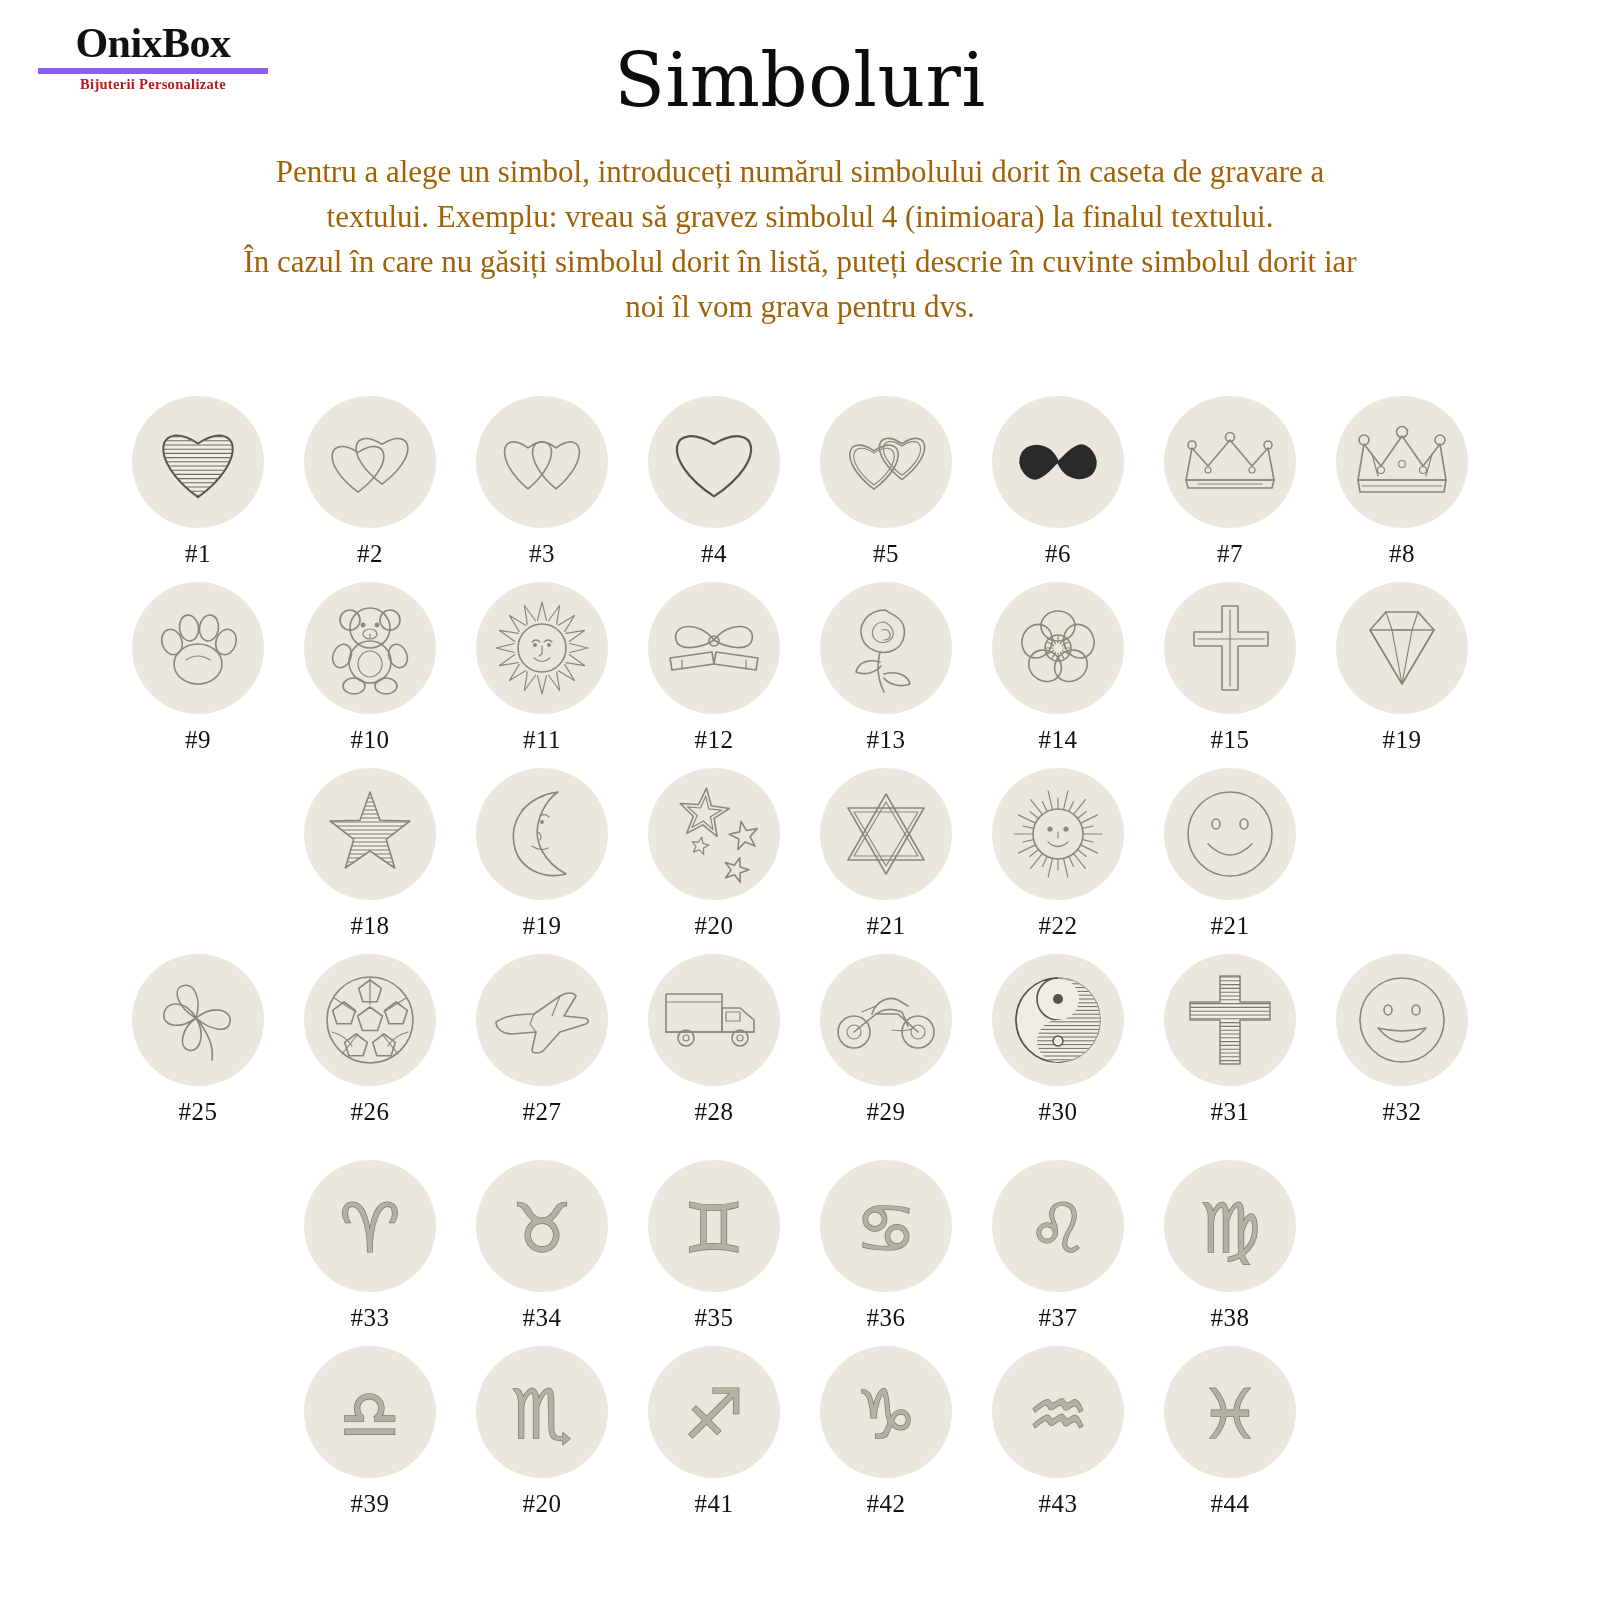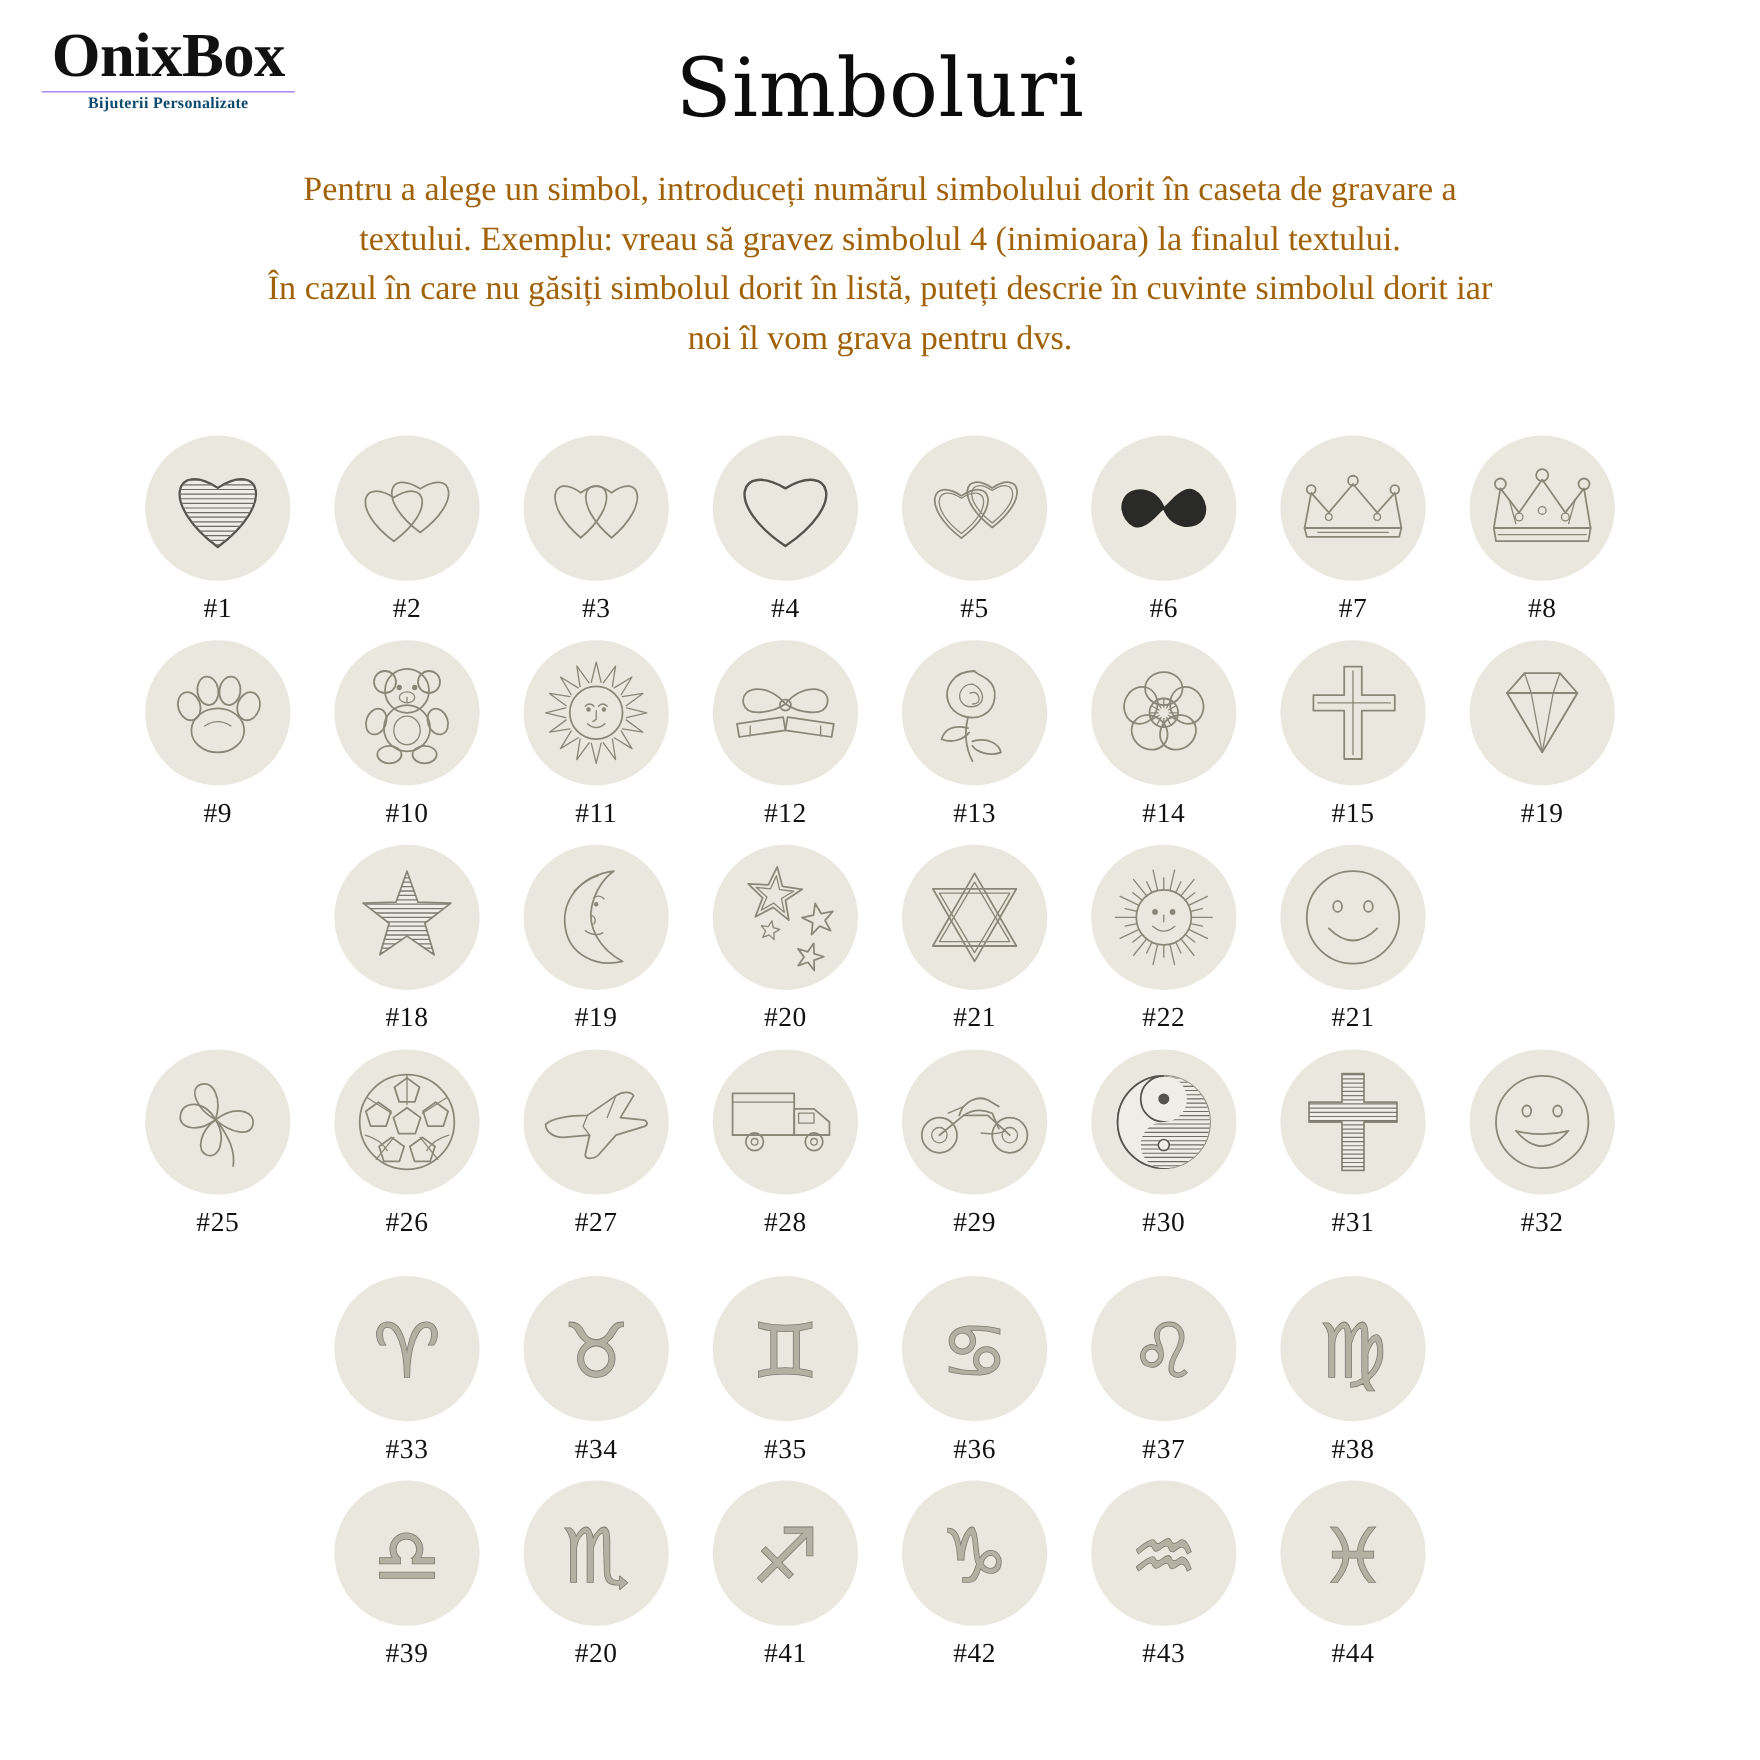--- a/index.html
+++ b/index.html
@@ -24,35 +24,35 @@
   
   .brand {
     position: absolute;
     left: 38px;
     top: 22px;
     width: 230px;
     text-align: center;
   }
   .brand-name {
     font-family: "Liberation Serif", serif;
-    font-size: 57px;
+    font-size: 42px;
     font-weight: bold;
     letter-spacing: -0.5px;
     line-height: 1;
     color: #111;
   }
   .brand-sub {
     font-family: "Liberation Serif", serif;
     font-size: 14.5px;
     font-weight: bold;
     letter-spacing: 0.3px;
     margin-top: 4px;
-    border-top: 1px solid #8b5cf6;
+    border-top: 6px solid #8b5cf6;
     padding-top: 2px;
-    color: #0c4a6e;
+    color: #b91c1c;
   }
   .title {
     position: absolute;
     top: 18px;
     left: 0;
     width: 1600px;
     text-align: center;
     font-family: "DejaVu Serif", serif;
     font-size: 74px;
     line-height: 1.05;

